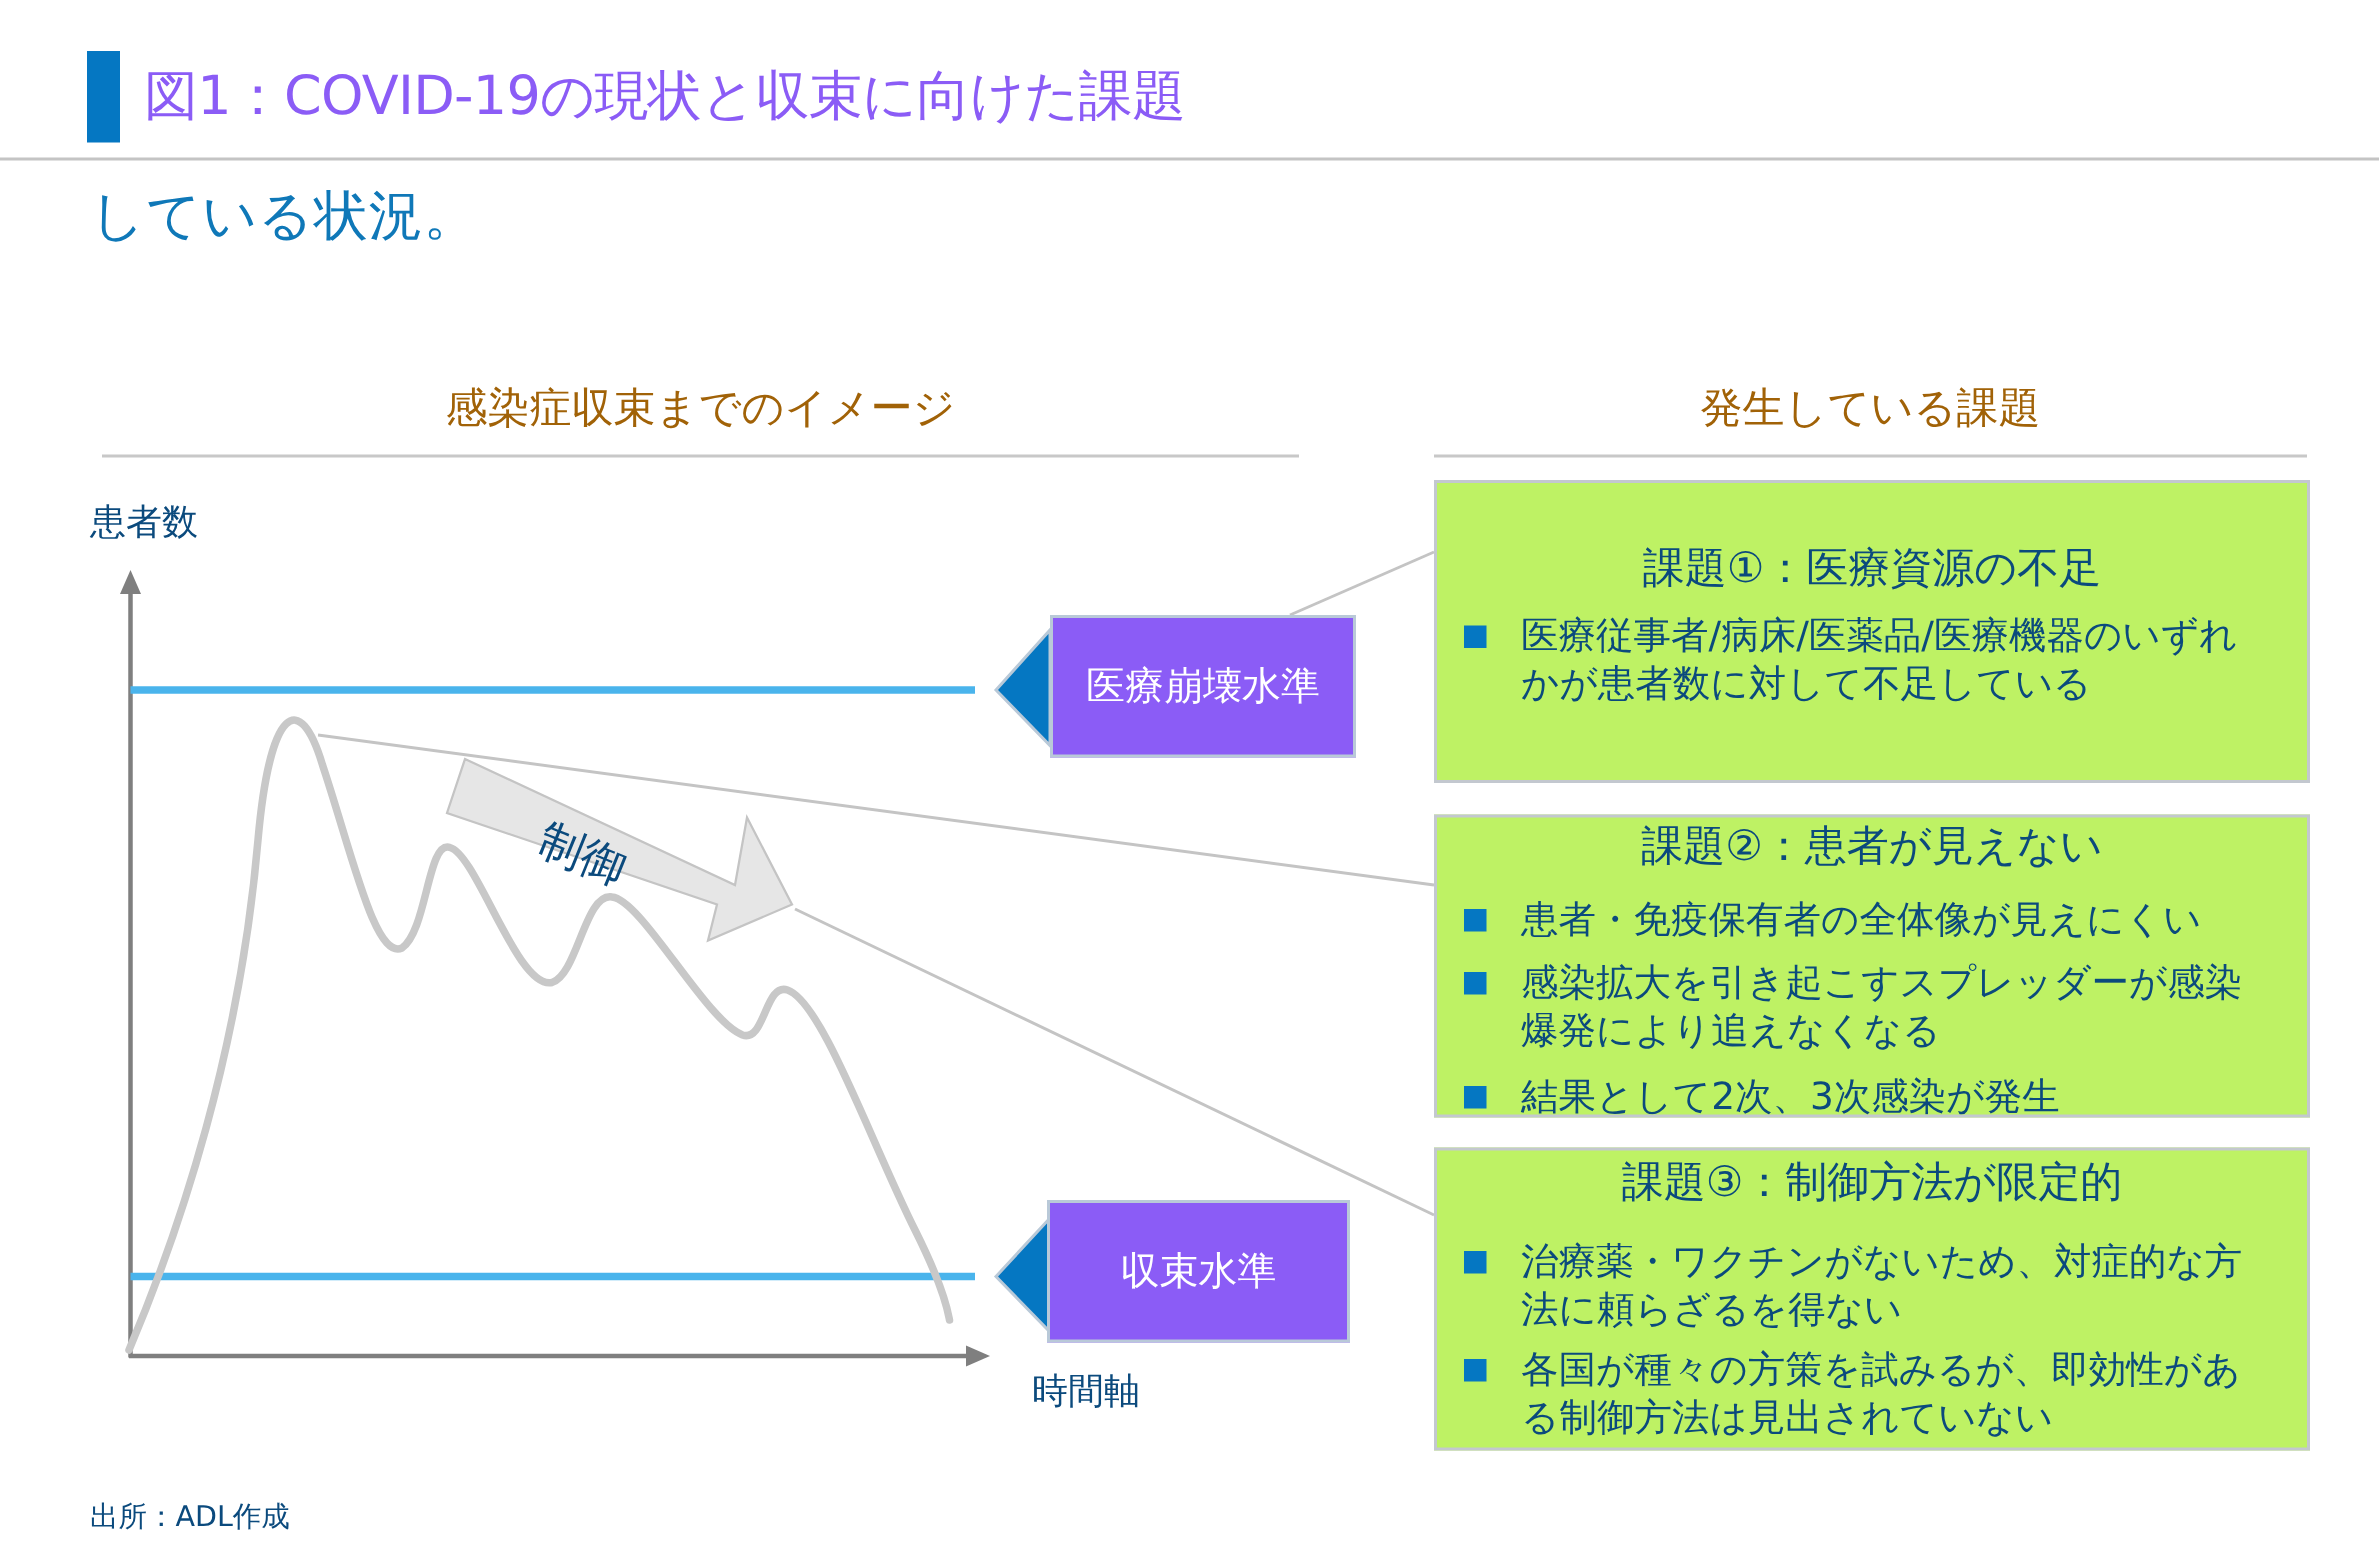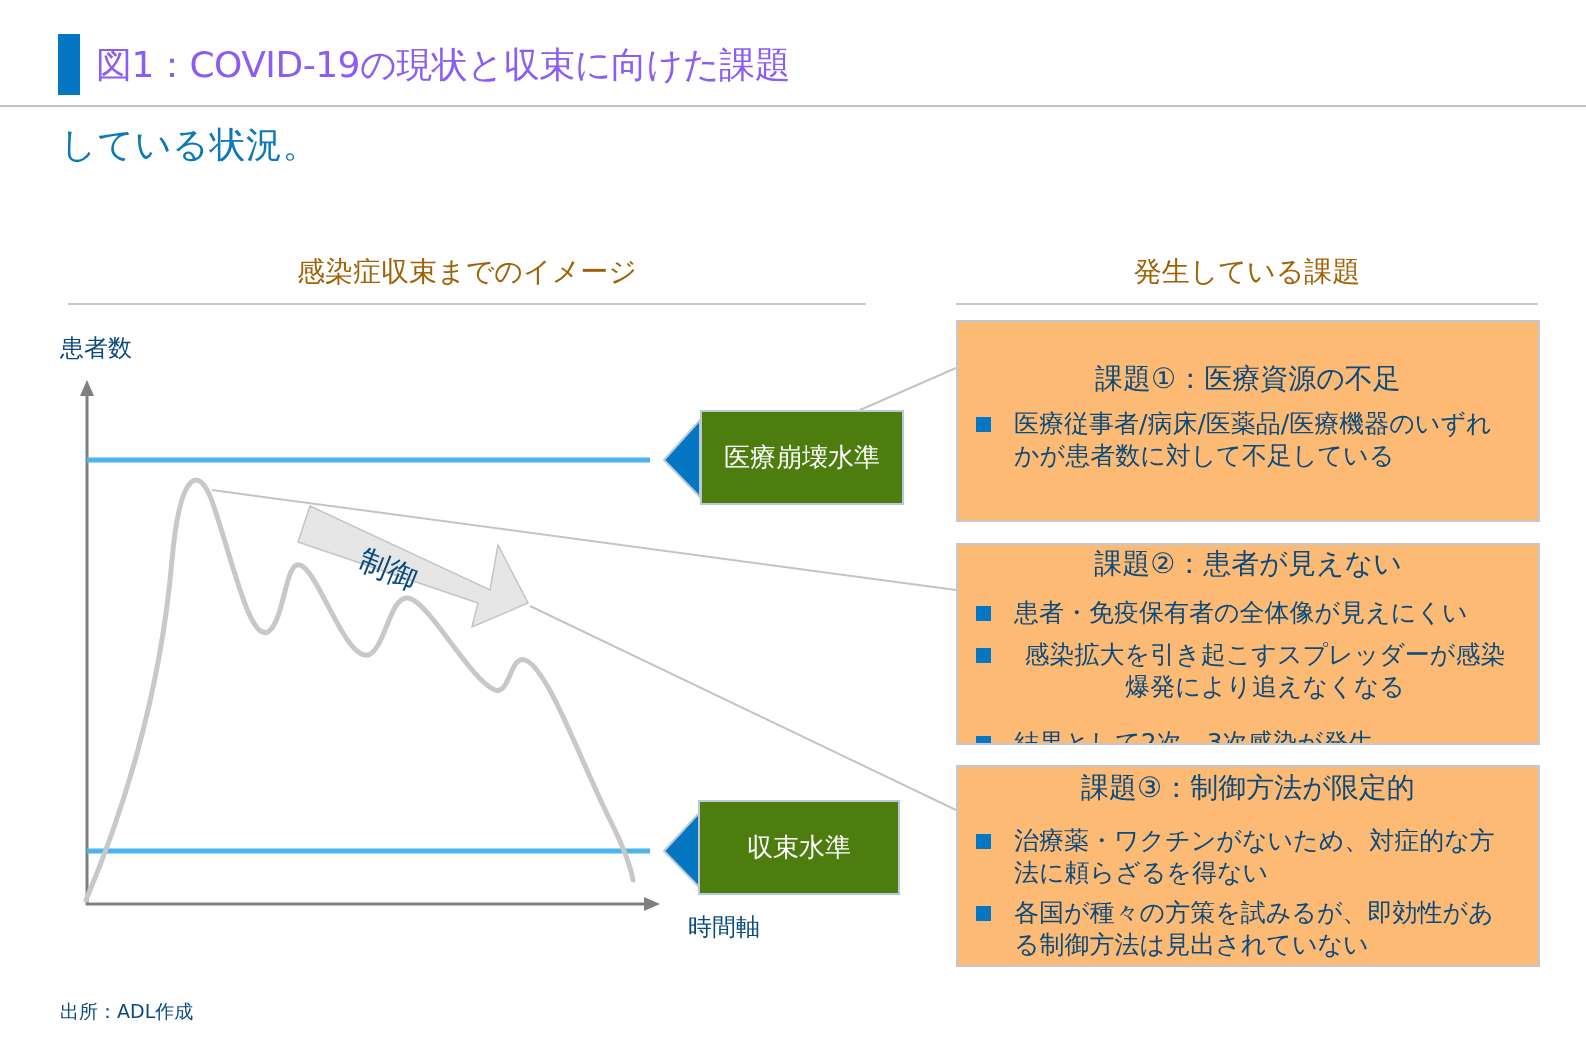--- a/index.html
+++ b/index.html
@@ -14,26 +14,26 @@
   .title-rule { left: 0; top: 105px; width: 1586px; height: 2px; background: #c4c4c4; }
   .lead { left: 60px; top: 122px; width: 1490px; font-size: 36px; line-height: 46px; color: #0f78b8; letter-spacing: 0.5px; }
   .sec-head { font-size: 28px; line-height: 40px; color: #a16207; text-align: center; white-space: nowrap; }
   .sec-left { left: 68px; top: 252px; width: 798px; }
   .sec-right { left: 956px; top: 252px; width: 582px; }
   .rule-left { left: 68px; top: 303px; width: 798px; height: 2px; background: #c8c8c8; }
   .rule-right { left: 956px; top: 303px; width: 582px; height: 2px; background: #c8c8c8; }
   .axis-label { font-size: 24px; line-height: 30px; color: #0b4a7d; white-space: nowrap; }
   svg.chart { position: absolute; left: 0; top: 0; }
   .callout {
-    background: #4d7c0f; color: #ffffff; font-size: 26px;
+    background: #8b5cf6; color: #ffffff; font-size: 26px;
     display: flex; align-items: center; justify-content: center;
     border: 2px solid #b9c9d8; box-sizing: border-box;
   }
   .issue {
-    background: #fdba74; border: 2px solid #c3c8cf; box-sizing: border-box;
+    background: #bef264; border: 2px solid #c3c8cf; box-sizing: border-box;
   }
   .issue-title { text-align: center; font-size: 28px; line-height: 38px; color: #0b4a7d; white-space: nowrap; }
   .bullet { position: relative; padding-left: 56px; font-size: 25px; line-height: 32px; color: #0b4a7d; }
   .bullet .sq { position: absolute; left: 18px; top: 9px; width: 15px; height: 15px; background: #0577c2; }
   .source { left: 60px; top: 998px; font-size: 19px; line-height: 26px; color: #0b4a7d; white-space: nowrap; }
 </style>
 </head>
 <body>
 
 <div class="abs title-bar"></div>
@@ -96,21 +96,21 @@
   </div>
 </div>
 
 <div class="abs issue" style="left:956px;top:543px;width:584px;height:202px;overflow:hidden;">
   <div class="issue-title" style="margin-top:0px;">課題②：患者が見えない</div>
   <div style="margin-top:14px;padding-right:22px;">
     <div class="bullet" style="margin-bottom:10px;">
       <span class="sq"></span>
       <span>患者・免疫保有者の全体像が見えにくい</span>
     </div>
-    <div class="bullet" style="margin-bottom:24px;text-align:center;">
+    <div class="bullet" style="margin-bottom:12px;">
       <span class="sq"></span>
       <span>感染拡大を引き起こすスプレッダーが感染爆発により追えなくなる</span>
     </div>
     <div class="bullet">
       <span class="sq"></span>
       <span>結果として2次、3次感染が発生</span>
     </div>
   </div>
 </div>
 

